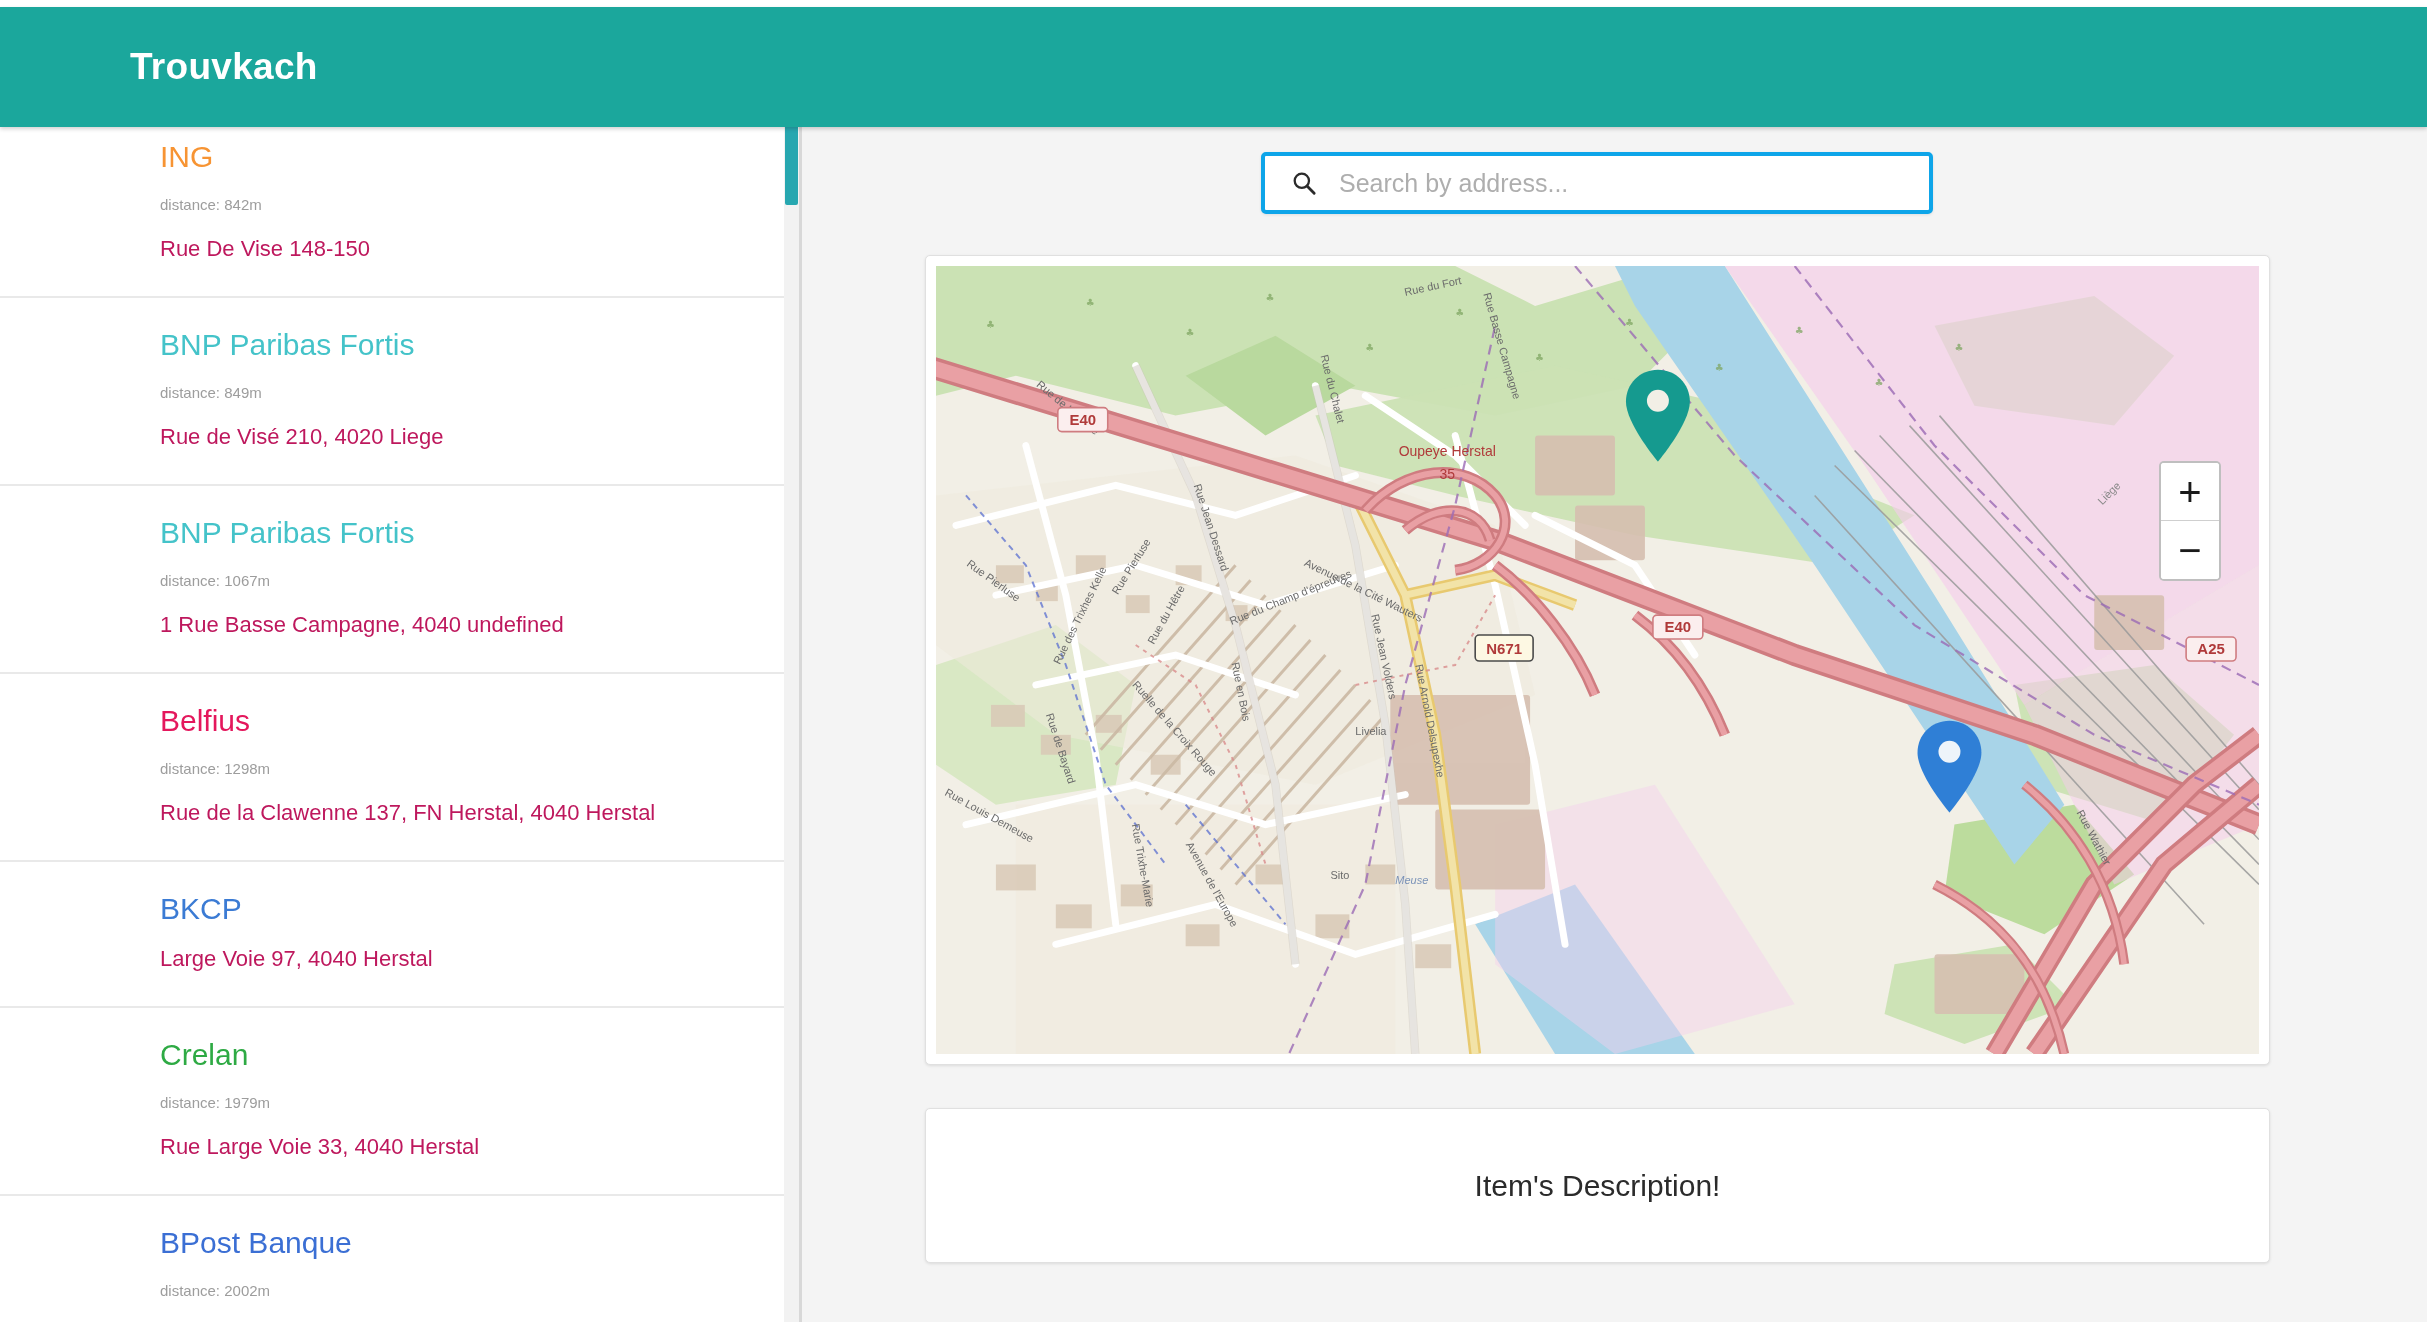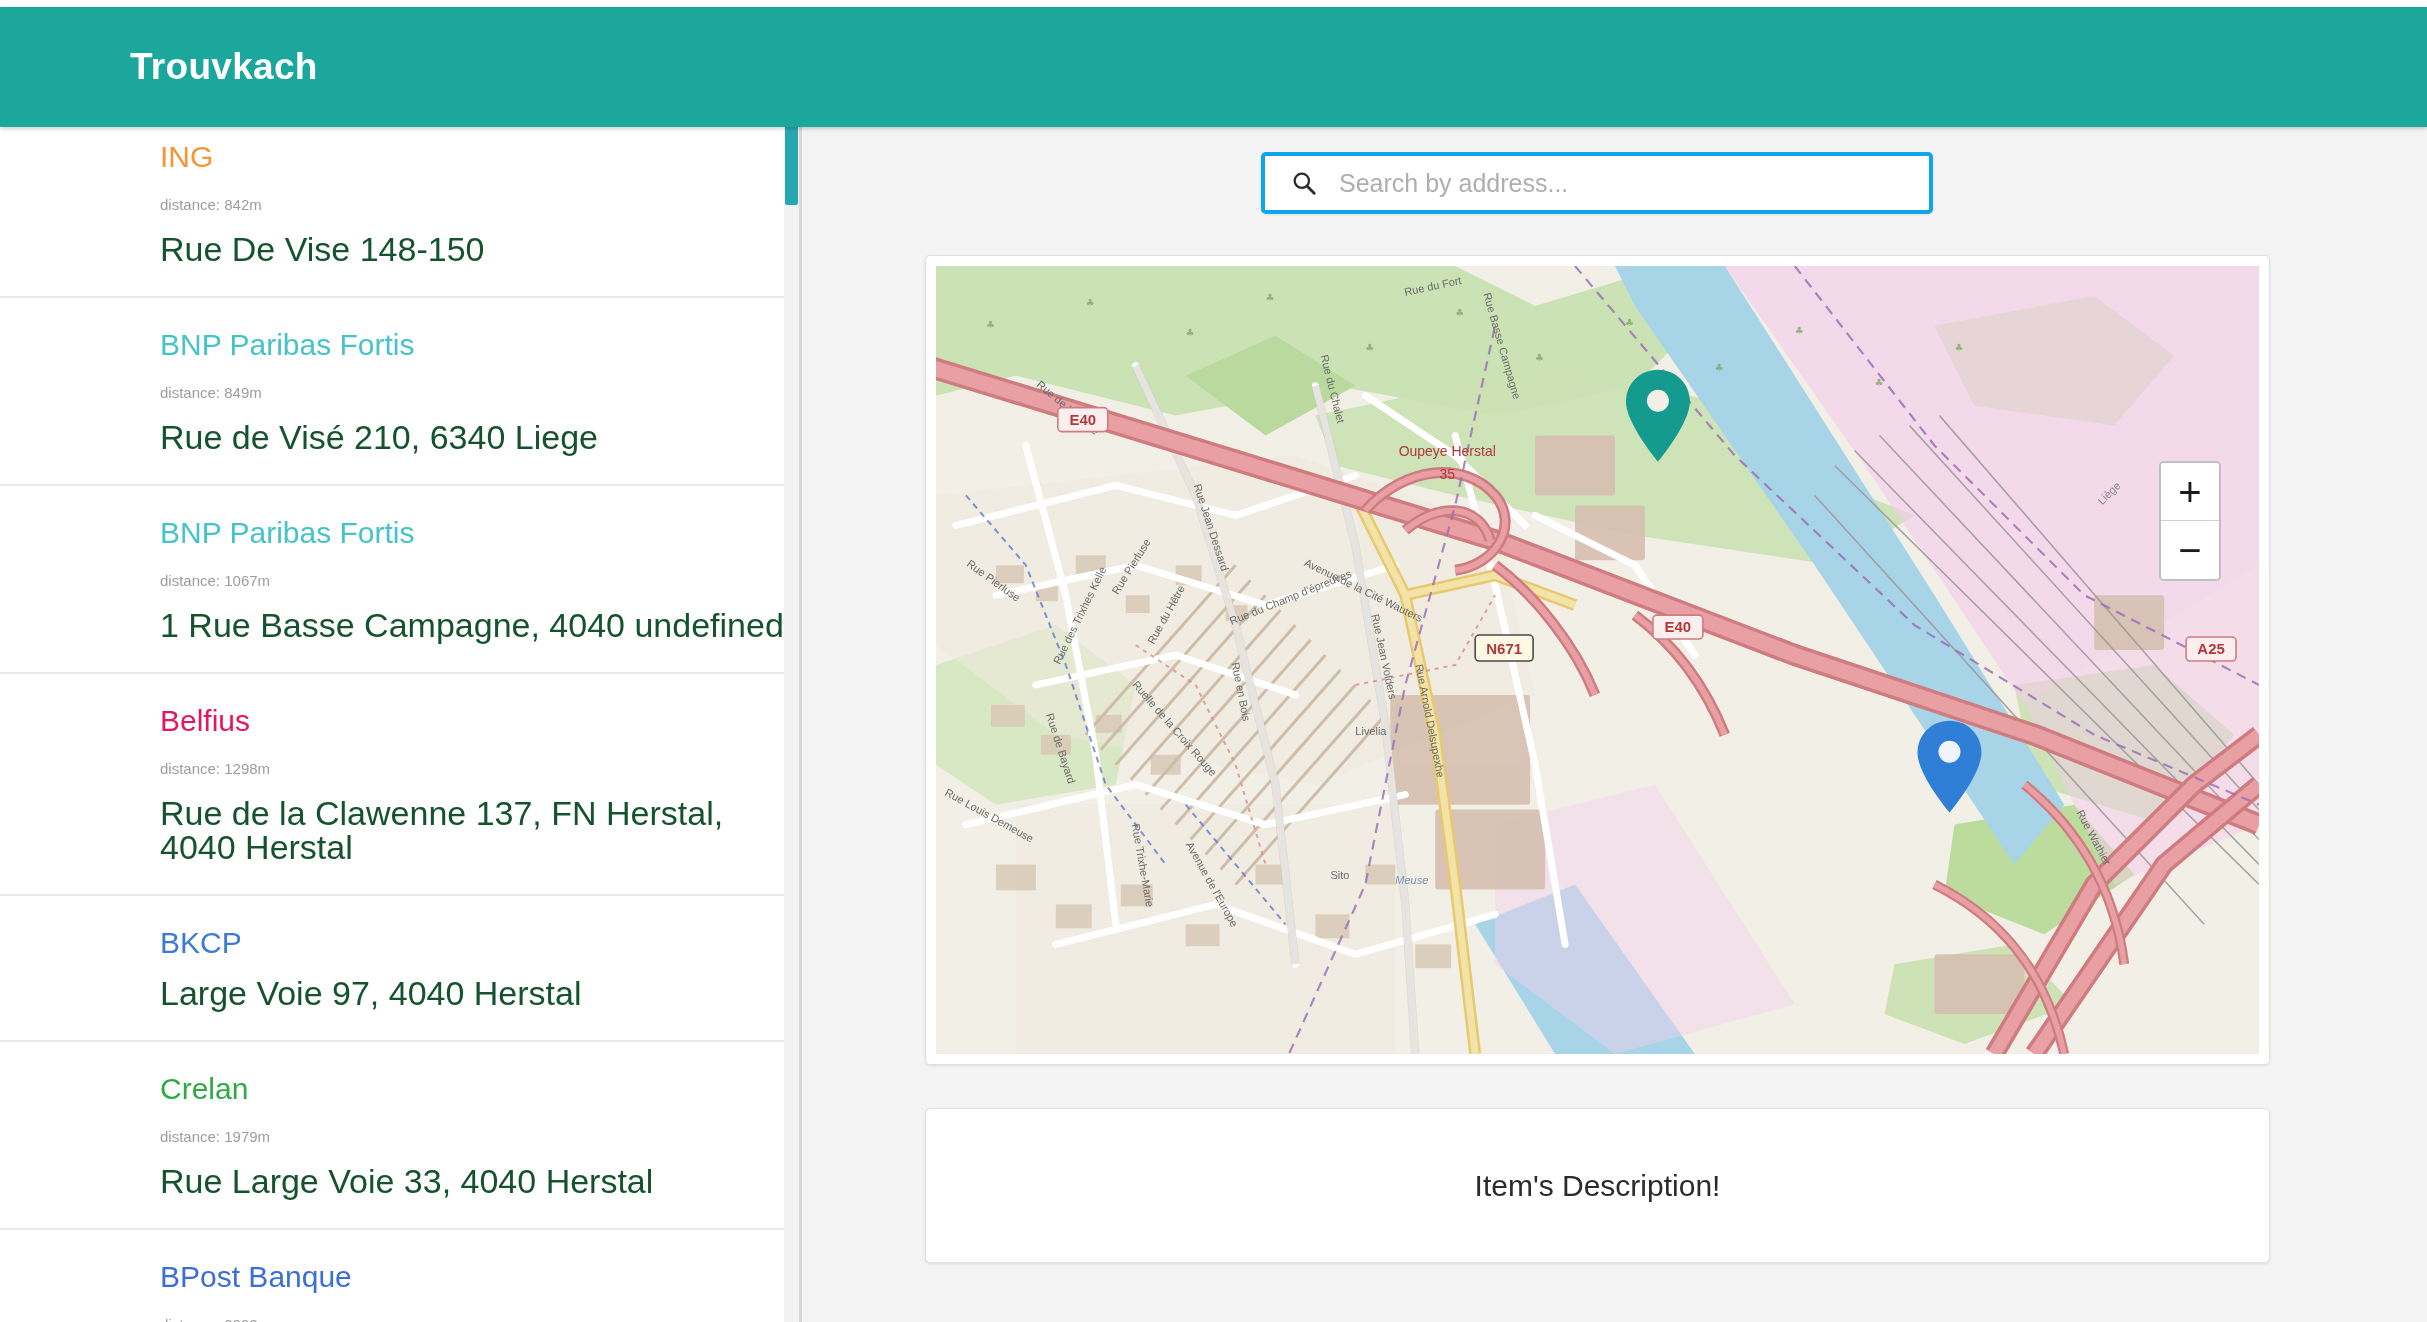--- a/index.html
+++ b/index.html
@@ -61,23 +61,23 @@
     font-weight: normal;
     margin-bottom: 14px;
   }
   .bank-distance {
     font-size: 15px;
     line-height: 30px;
     color: #9d9d9d;
     margin-bottom: 12px;
   }
   .bank-address {
-    font-size: 34px;
+    font-size: 22px;
     line-height: 34px;
-    color: #14532d;
+    color: #be185d;
   }
 
   
   #sidebar-scrollbar-track {
     position: absolute;
     top: 110px;
     left: 784px;
     width: 15px;
     height: 1212px;
     background: #f2f2f2;
@@ -229,21 +229,21 @@
 <div id="sidebar">
   <div id="sidebar-list">
       <div class="bank-item">
         <div class="bank-name" style="color: rgb(247, 148, 51);">ING</div>
         <div class="bank-distance">distance: 842m</div>
         <div class="bank-address">Rue De Vise 148-150</div>
       </div>
       <div class="bank-item">
         <div class="bank-name" style="color: rgb(68, 195, 201);">BNP Paribas Fortis</div>
         <div class="bank-distance">distance: 849m</div>
-        <div class="bank-address">Rue de Visé 210, 6340 Liege</div>
+        <div class="bank-address">Rue de Visé 210, 4020 Liege</div>
       </div>
       <div class="bank-item">
         <div class="bank-name" style="color: rgb(68, 195, 201);">BNP Paribas Fortis</div>
         <div class="bank-distance">distance: 1067m</div>
         <div class="bank-address">1 Rue Basse Campagne, 4040 undefined</div>
       </div>
       <div class="bank-item">
         <div class="bank-name" style="color: rgb(228, 23, 92);">Belfius</div>
         <div class="bank-distance">distance: 1298m</div>
         <div class="bank-address">Rue de la Clawenne 137, FN Herstal, 4040 Herstal</div>

